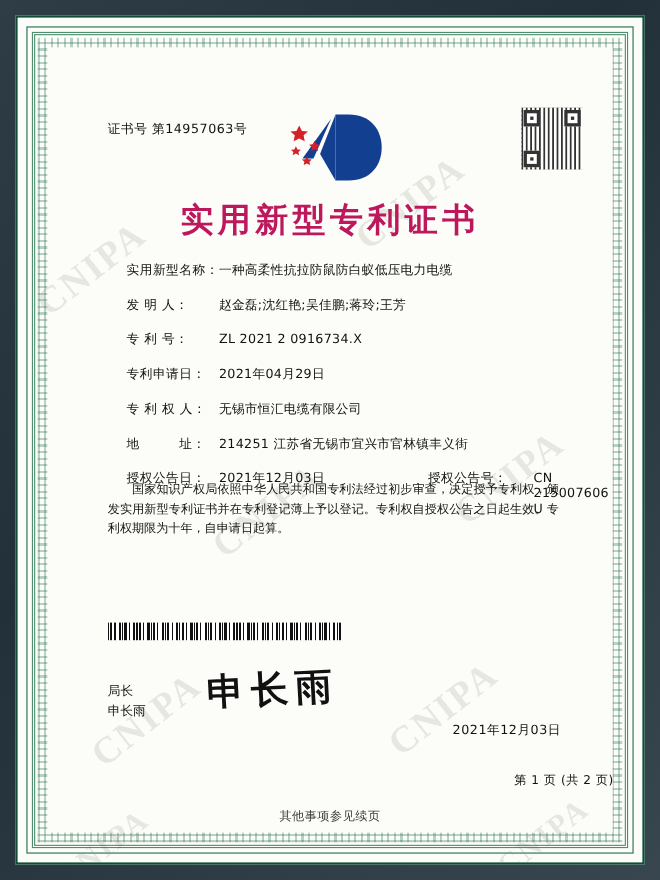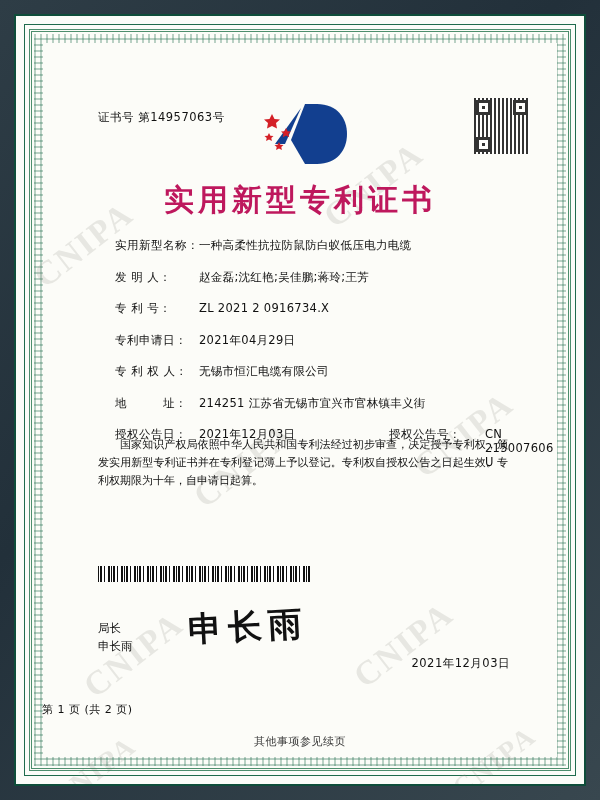--- a/index.html
+++ b/index.html
@@ -218,21 +218,21 @@
     position: absolute;
     right: 48px; top: 614px;
     font-size: 11.5px;
     color: #111;
     letter-spacing: .5px;
   }
 
   .page-no {
     position: absolute;
     left: 0; right: 0; top: 660px;
-    text-align: left;
+    text-align: right;
     font-size: 11px;
     color: #111;
     letter-spacing: .5px;
   }
   .footer-note {
     position: absolute;
     left: 0; right: 0; top: 692px;
     text-align: center;
     font-size: 11px;
     color: #3a3a3a;

